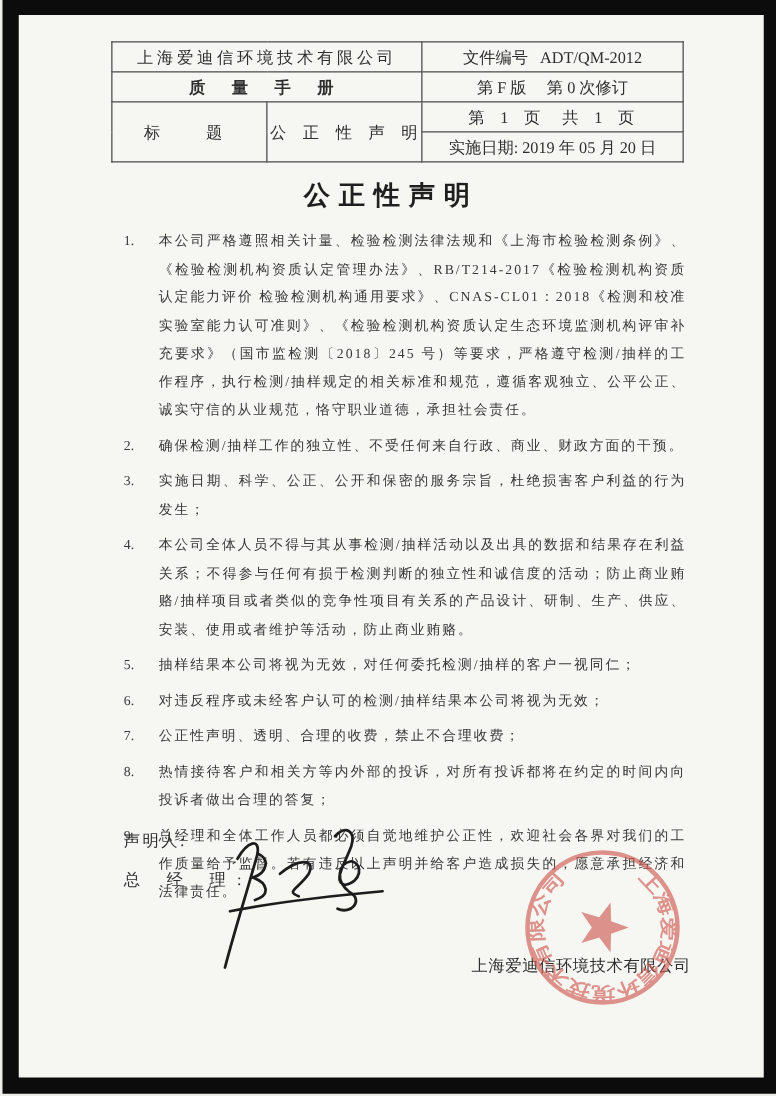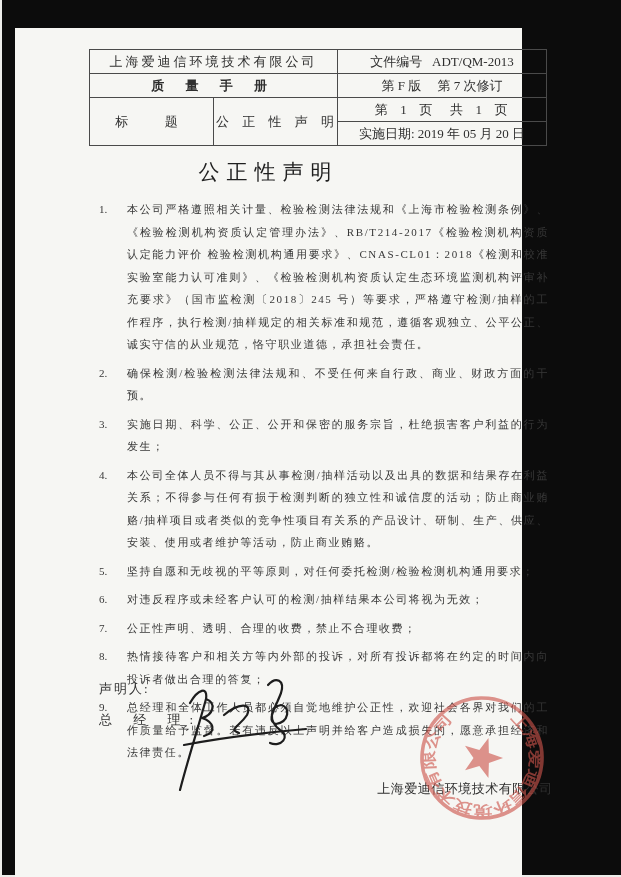--- a/index.html
+++ b/index.html
@@ -1,19 +1,19 @@
 <!DOCTYPE html>
 <html><head>
 <meta charset="utf-8">
 <style>
   html,body{margin:0;padding:0;width:621px;height:877px;background:#0c0c0c;overflow:hidden;}
   .edge-left{position:absolute;left:0;top:0;width:2px;height:877px;background:#ededea;}
   .edge-bottom{position:absolute;left:0;top:875px;width:621px;height:2px;background:#ededea;}
   .paper{
-    position:absolute;left:15px;top:28px;width:507px;height:850px;
+    position:absolute;left:15px;top:12px;width:596px;height:850px;
     background:#f6f6f3;
     font-family:"Liberation Serif","DejaVu Serif",serif;
     color:#333;
   }
   
   table.hdr{
     position:absolute;left:74px;top:21px;width:458px;height:97px;
     border-collapse:collapse;table-layout:fixed;
     font-size:13px;color:#2f2f2f;
   }
@@ -23,21 +23,21 @@
   }
   .c1{width:106px}.c2{width:144px}.c3{width:204px}
   .cell-company{letter-spacing:3px;}
   .cell-manual{font-weight:bold;letter-spacing:9px;margin-top:42px;}
   .cell-title-label{letter-spacing:10px;}
   .cell-title-value{letter-spacing:5px;}
   .cell-page{letter-spacing:2px;}
   
   .doc-title{
     position:absolute;left:0;top:130px;width:100%;
-    text-align:center;font-size:21px;font-weight:normal;
+    text-align:center;font-size:21px;font-weight:bold;
     letter-spacing:7px;color:#1f1f1f;
     font-family:"Liberation Sans","DejaVu Sans",sans-serif;
   }
   
   ol.stmts{
     position:absolute;left:82px;top:170px;width:452px;
     margin:0;padding:0;list-style:none;counter-reset:n;
     font-size:11px;line-height:22.5px;letter-spacing:1.6px;
     text-align:justify;color:#383838;
   }
@@ -72,45 +72,45 @@
 
 <div class="edge-left"></div>
 <div class="edge-bottom"></div>
 
 <div class="paper">
 
   <table class="hdr">
     <tbody>
         <tr>
       <td colspan="2" class="cell-company">上海爱迪信环境技术有限公司</td>
-      <td class="c3">文件编号   ADT/QM-2013</td>
+      <td class="c3">文件编号   ADT/QM-2012</td>
     </tr>
     <tr>
       <td colspan="2" class="cell-manual">质 量 手 册</td>
-      <td class="c3">第 F 版     第 7 次修订</td>
+      <td class="c3">第 F 版     第 0 次修订</td>
     </tr>
     <tr>
       <td rowspan="2" class="c1 cell-title-label">标  题</td>
       <td rowspan="2" class="c2 cell-title-value">公 正 性 声 明</td>
       <td class="c3 cell-page">第  1  页   共  1  页</td>
     </tr>
     <tr>
       <td class="c3">实施日期: 2019 年 05 月 20 日</td>
     </tr>
   </tbody>
     </table>
 
   <div class="doc-title">公正性声明</div>
 
   <ol class="stmts">
     <li>本公司严格遵照相关计量、检验检测法律法规和《上海市检验检测条例》、《检验检测机构资质认定管理办法》、RB/T214-2017《检验检测机构资质认定能力评价 检验检测机构通用要求》、CNAS-CL01：2018《检测和校准实验室能力认可准则》、《检验检测机构资质认定生态环境监测机构评审补充要求》（国市监检测〔2018〕245 号）等要求，严格遵守检测/抽样的工作程序，执行检测/抽样规定的相关标准和规范，遵循客观独立、公平公正、诚实守信的从业规范，恪守职业道德，承担社会责任。</li>
-    <li>确保检测/检验检测法律法规和、不受任何来自行政、商业、财政方面的干预。</li>
+    <li>确保检测/抽样工作的独立性、不受任何来自行政、商业、财政方面的干预。</li>
     <li>实施日期、科学、公正、公开和保密的服务宗旨，杜绝损害客户利益的行为发生；</li>
     <li>本公司全体人员不得与其从事检测/抽样活动以及出具的数据和结果存在利益关系；不得参与任何有损于检测判断的独立性和诚信度的活动；防止商业贿赂/抽样项目或者类似的竞争性项目有关系的产品设计、研制、生产、供应、安装、使用或者维护等活动，防止商业贿赂。</li>
-    <li>坚持自愿和无歧视的平等原则，对任何委托检测/检验检测机构通用要求；</li>
+    <li>抽样结果本公司将视为无效，对任何委托检测/抽样的客户一视同仁；</li>
     <li>对违反程序或未经客户认可的检测/抽样结果本公司将视为无效；</li>
     <li>公正性声明、透明、合理的收费，禁止不合理收费；</li>
     <li>热情接待客户和相关方等内外部的投诉，对所有投诉都将在约定的时间内向投诉者做出合理的答复；</li>
     <li>总经理和全体工作人员都必须自觉地维护公正性，欢迎社会各界对我们的工作质量给予监督。若有违反以上声明并给客户造成损失的，愿意承担经济和法律责任。</li>
   </ol>
 
   <div class="sign-block">
     <div class="sign-line1">声明人:</div>
     <div class="sign-line2">总 经 理:</div>
   </div>

